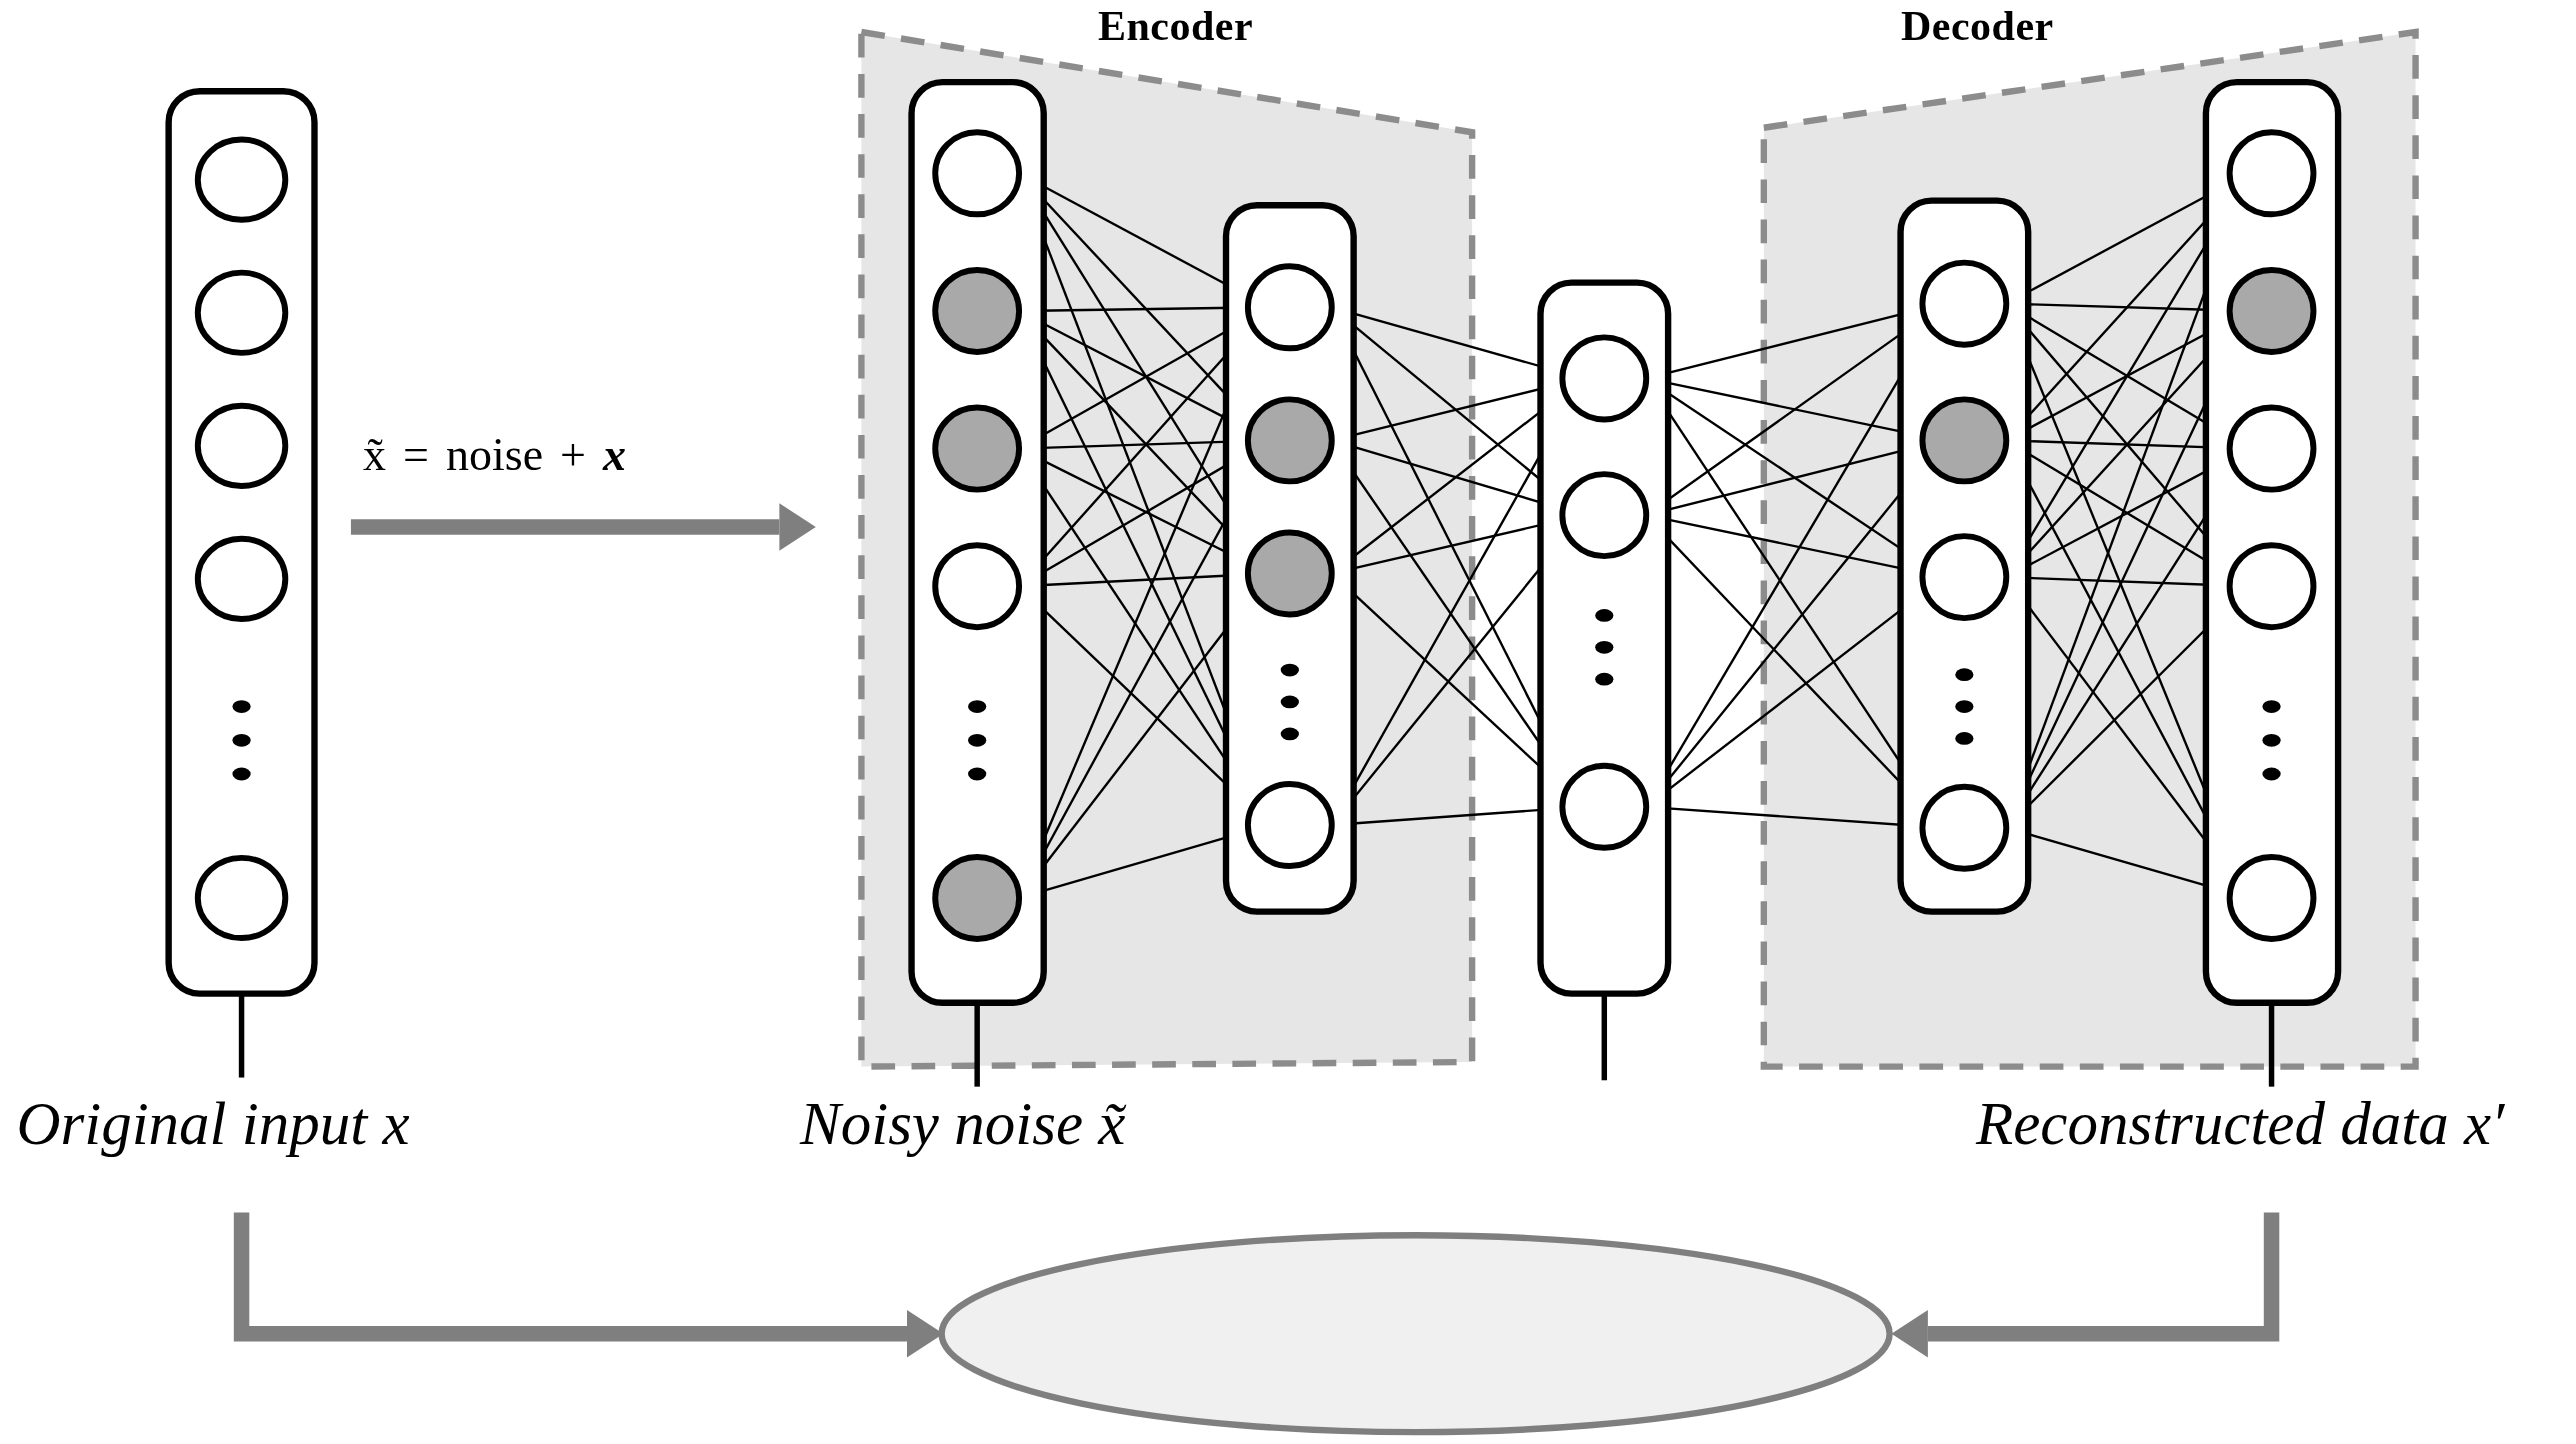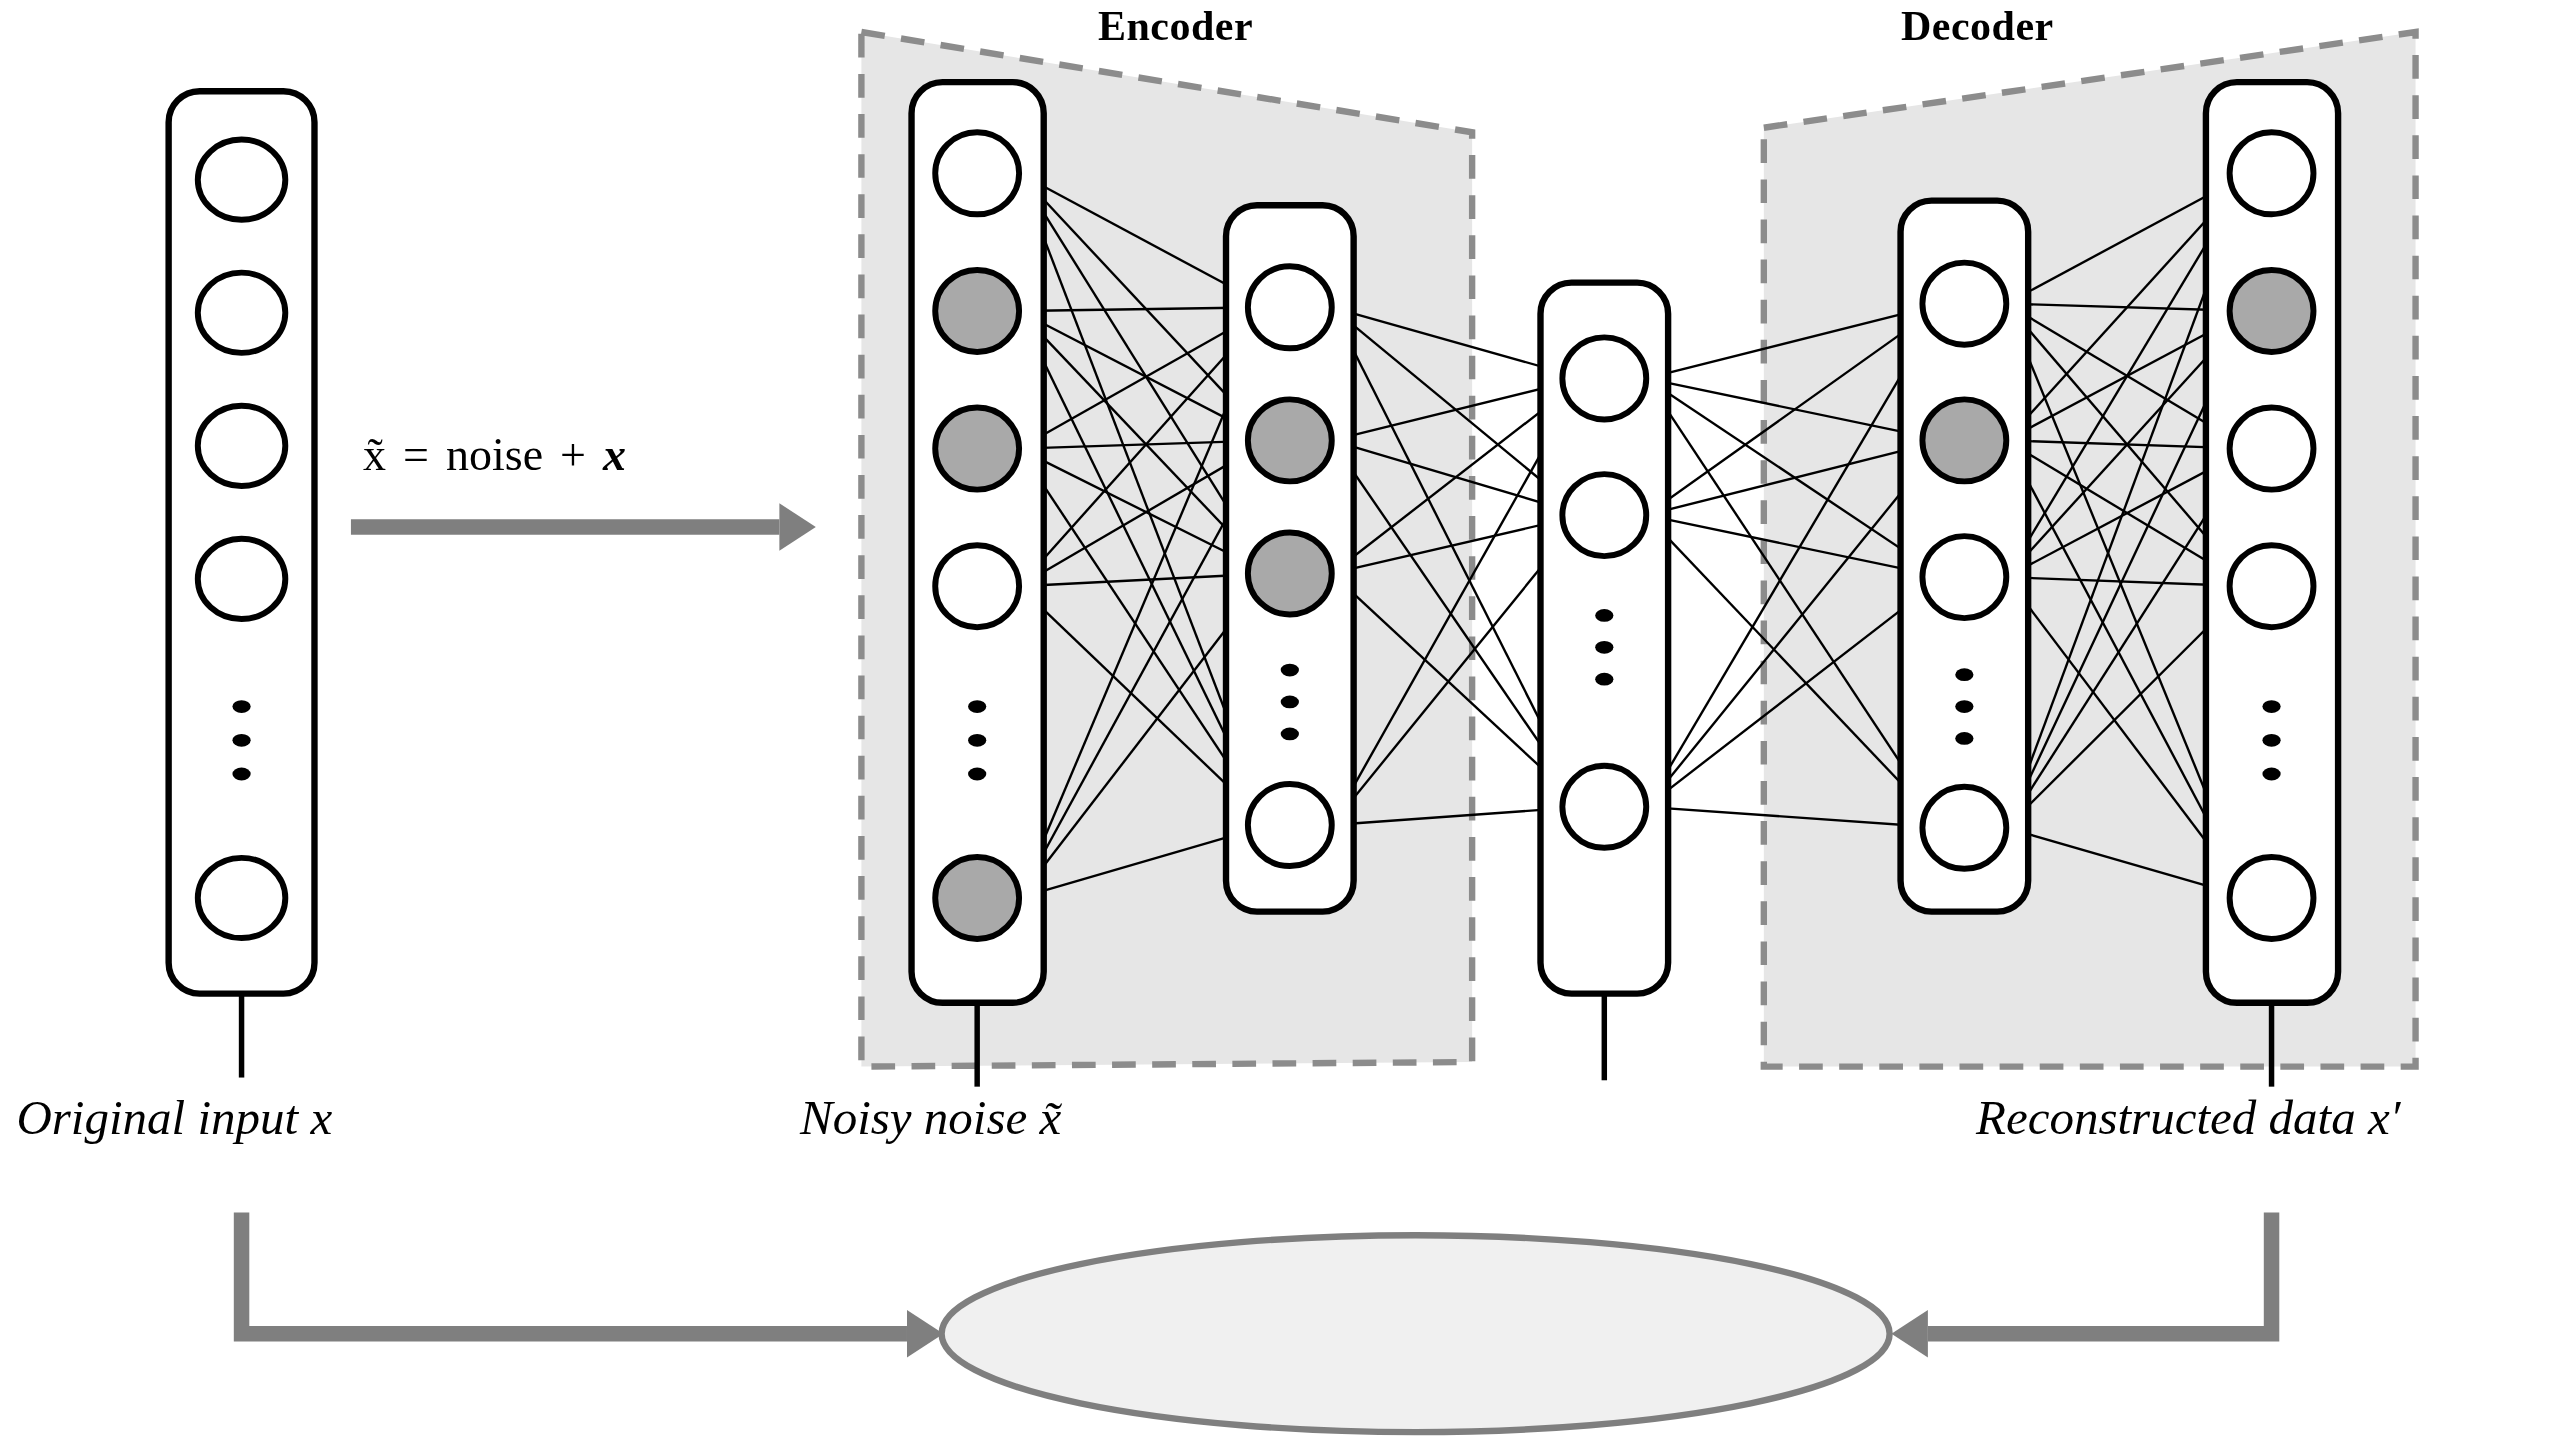--- a/index.html
+++ b/index.html
@@ -1,21 +1,21 @@
 <!DOCTYPE html>
 <html style="font-size:14.6px"><head>
 <meta charset="utf-8">
 <style>
   html,body{margin:0;padding:0;background:#fff;}
   body{width:2576px;height:1445px;font-family:"Liberation Serif",serif;overflow:hidden;}
   #stage{position:relative;width:2576px;height:1429px;background:#ffffff;}
   svg.layer{position:absolute;left:0;top:0;width:2576px;height:1445px;}
   .txt{position:absolute;white-space:nowrap;color:#000;}
   .sect-title{font-weight:bold;font-size:42px;font-family:"Liberation Serif",serif;letter-spacing:0.5px;}
-  .lbl{font-style:italic;font-size:49px;font-family:"Liberation Serif",serif;}
+  .lbl{font-style:italic;font-size:61px;font-family:"Liberation Serif",serif;}
   .eq{font-size:46px;font-family:"Liberation Serif",serif;}
   .eq i{font-style:italic;font-weight:bold;}
   .err-txt{font-size:49px;font-family:"Liberation Serif",serif;}
 </style>
 </head>
 <body>
 
 <div id="stage">
 
   <svg class="layer" viewBox="0 0 2826 1585">

